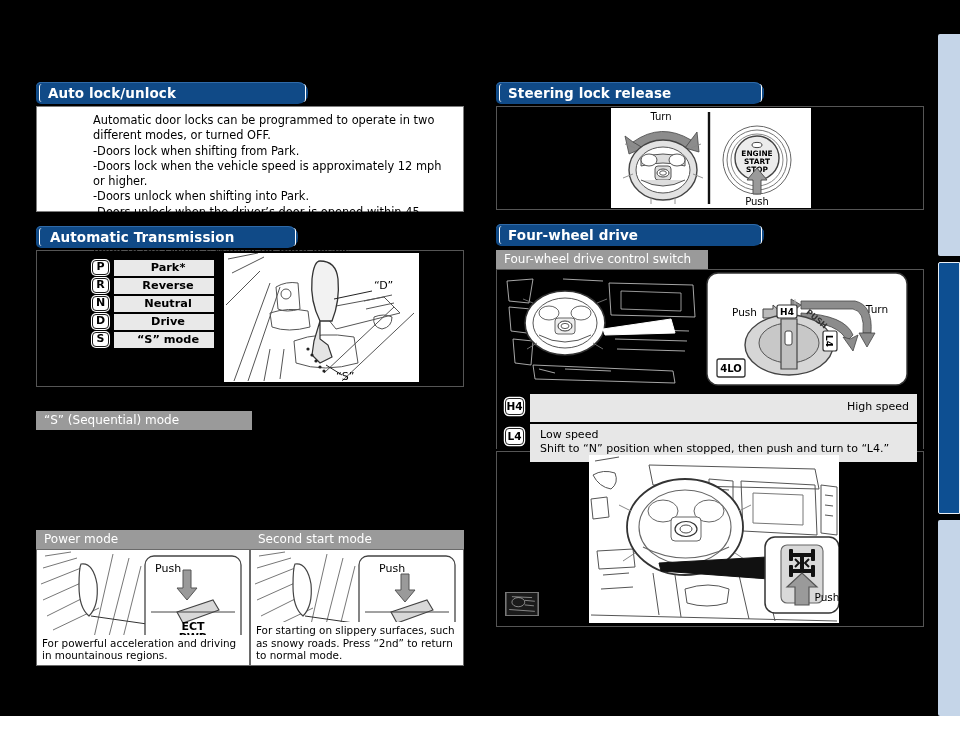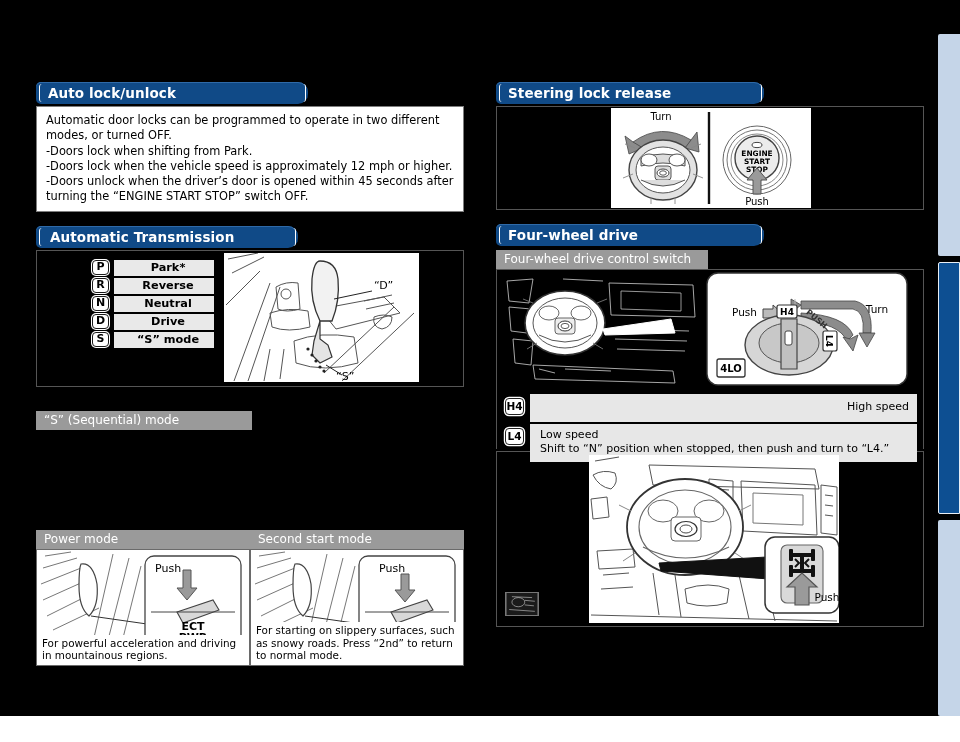--- a/index.html
+++ b/index.html
@@ -52,20 +52,21 @@
     background: #9a9a9a; color: #fff;
     font-size: 12px; font-weight: normal;
     padding: 2px 8px 3px 8px;
     display: inline-block;
   }
 
   
   .white-box {
     background: #fff; border: 1px solid #7d7d7d;
     margin-top: 2px;
+    padding-left: 47px;
   }
   .black-box {
     background: #000; border: 1px solid #555; margin-top: 2px;
   }
 
   
   .body-text { font-size: 11.4px; color: #000; line-height: 15.3px; padding: 6px 9px 8px 9px; }
   .body-text p { margin: 0; }
   .body-text p.gap { margin-top: 10px; }
   .body-text i { font-style: italic; }
@@ -152,20 +153,21 @@
   <div class="col-left">
 
     <div class="sec-head hw-250">
       <span>Auto lock/unlock</span>
     </div>
     <div class="white-box" style="height:106px;">
       <div class="body-text">
         <p>Automatic door locks can be programmed to operate in two different modes, or turned OFF.</p>
         <p>-Doors lock when shifting from Park.</p>
         <p>-Doors lock when the vehicle speed is approximately 12 mph or higher.</p>
+        <p>-Doors unlock when shifting into Park.</p>
         <p>-Doors unlock when the driver’s door is opened within 45 seconds after turning the “ENGINE START STOP” switch OFF.</p>
         <p class="gap"><span>Refer to the </span><i>Owner’s Manual</i><span> for more details.</span></p>
       </div>
     </div>
 
     <div class="sec-head hw-260" style="margin-top:14px;">
       <span>Automatic Transmission</span>
     </div>
     <div class="black-box" style="height:137px;">
       <div class="at-stage">

